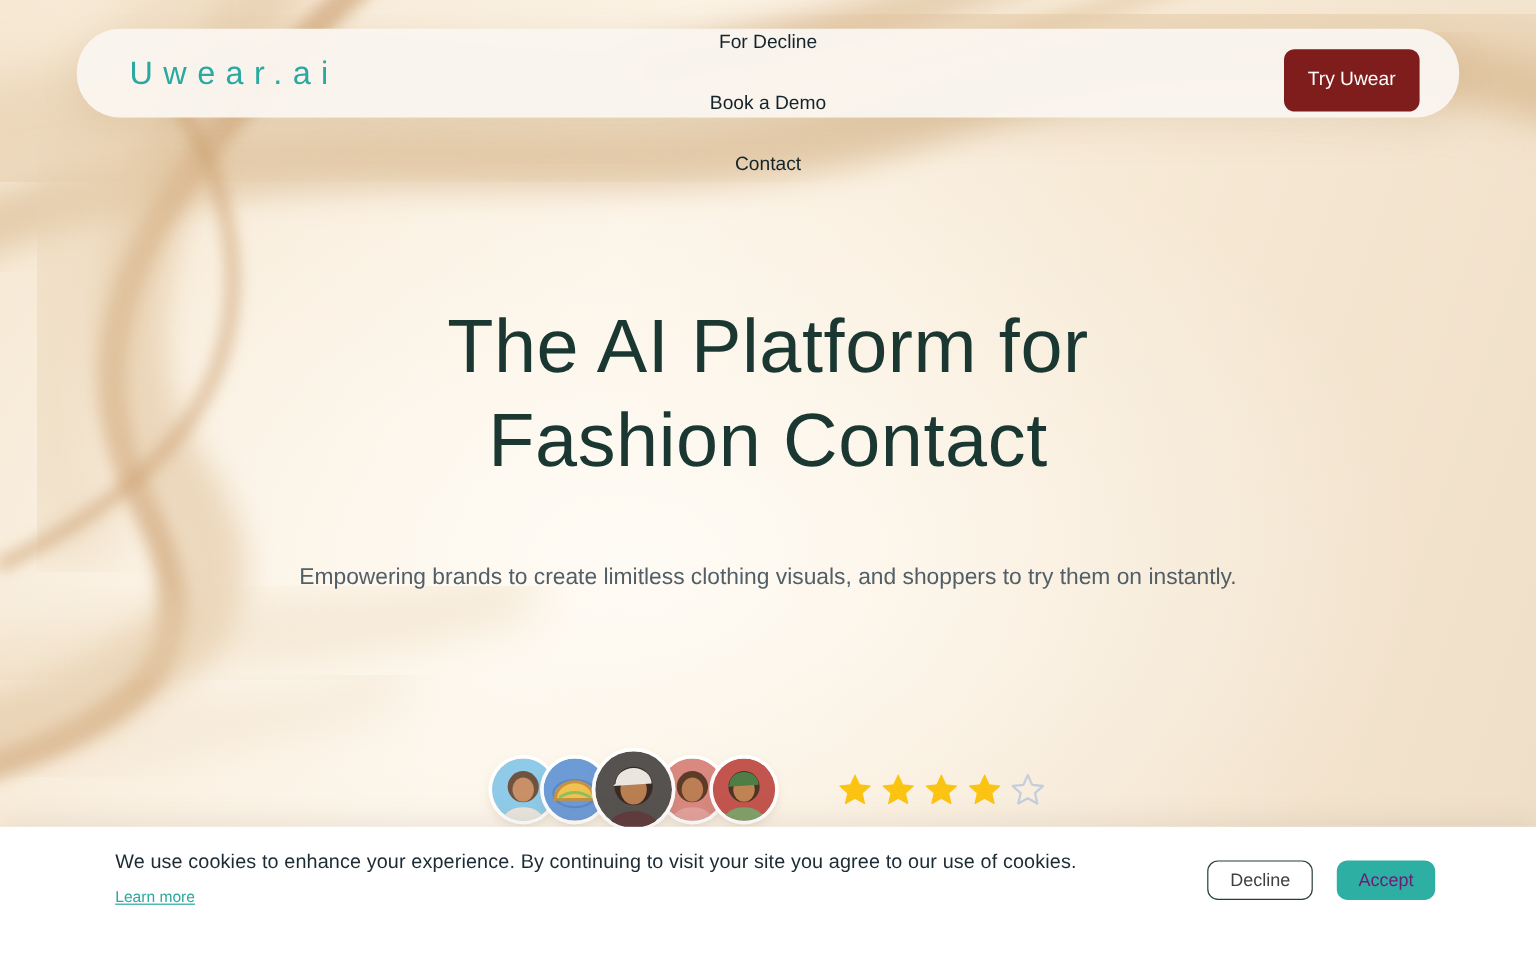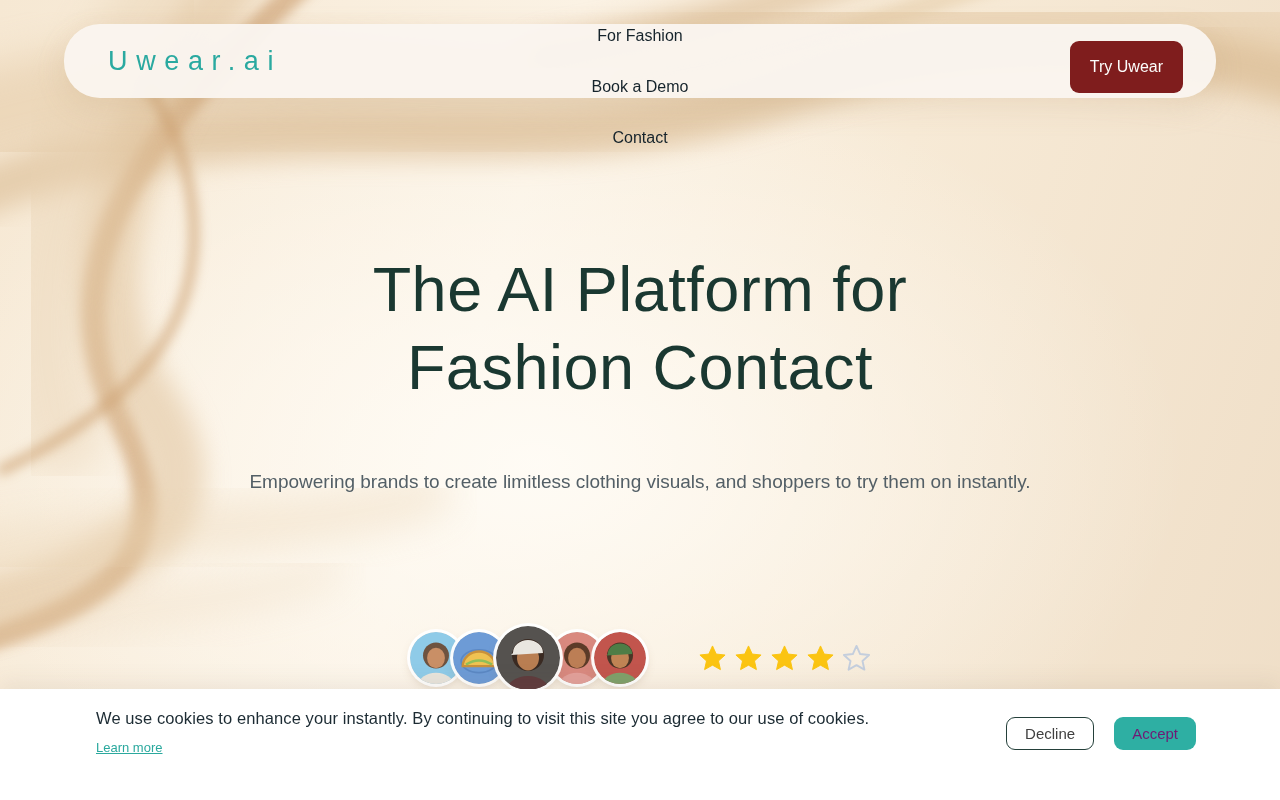--- a/index.html
+++ b/index.html
@@ -142,21 +142,21 @@
   <nav class="nav-links">
     <div class="nav-link">
       <span>For Brands</span>
       <span class="chev">
         <svg viewBox="0 0 12 12" width="12" height="12">
             <path d="M2 4 L6 8 L10 4" fill="none" stroke="#15232B" stroke-width="1.5" stroke-linecap="round" stroke-linejoin="round"></path>
           </svg>
       </span>
     </div>
     <div class="nav-link">
-      <span>For Fashion</span>
+      <span>For Decline</span>
     </div>
     <div class="nav-link">
       <span>Book a Demo</span>
     </div>
     <div class="nav-link">
       <span>Contact</span>
     </div>
   </nav>
 
   <button class="cta-btn">Try Uwear</button>
@@ -228,19 +228,19 @@
       <svg viewBox="0 0 30 30" width="29" height="29">
         <path d="M15 2 L18.8 10.4 L28 11.4 L21.2 17.5 L23.2 26.5 L15 21.9 L6.8 26.5 L8.8 17.5 L2 11.4 L11.2 10.4 Z" fill="#FBC412" stroke="#FBC412" stroke-width="1" stroke-linejoin="round"></path>
       </svg>
       <svg viewBox="0 0 30 30" width="29" height="29">
         <path d="M15 2 L18.8 10.4 L28 11.4 L21.2 17.5 L23.2 26.5 L15 21.9 L6.8 26.5 L8.8 17.5 L2 11.4 L11.2 10.4 Z" fill="none" stroke="#C4CEDD" stroke-width="2" stroke-linejoin="round"></path>
       </svg>
     </div>
 </div>
 
 <footer class="cookie-banner">
-  <div class="cookie-text">We use cookies to enhance your instantly. By continuing to visit this site you agree to our use of cookies.</div>
+  <div class="cookie-text">We use cookies to enhance your experience. By continuing to visit your site you agree to our use of cookies.</div>
   <a class="cookie-link">Learn more</a>
   <div class="cookie-actions">
     <button class="btn-decline">Decline</button>
     <button class="btn-accept">Accept</button>
   </div>
 </footer>
 
 </body></html>

